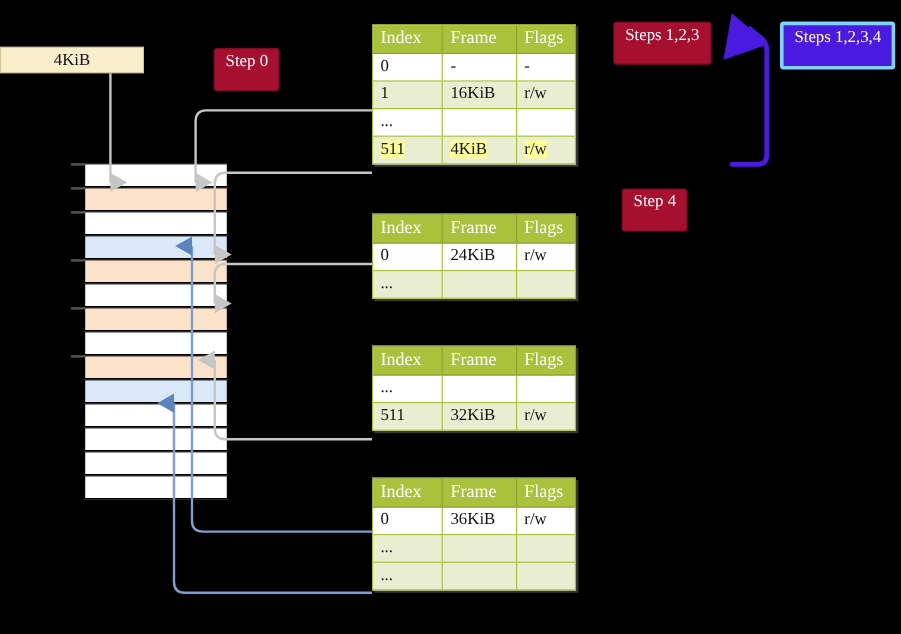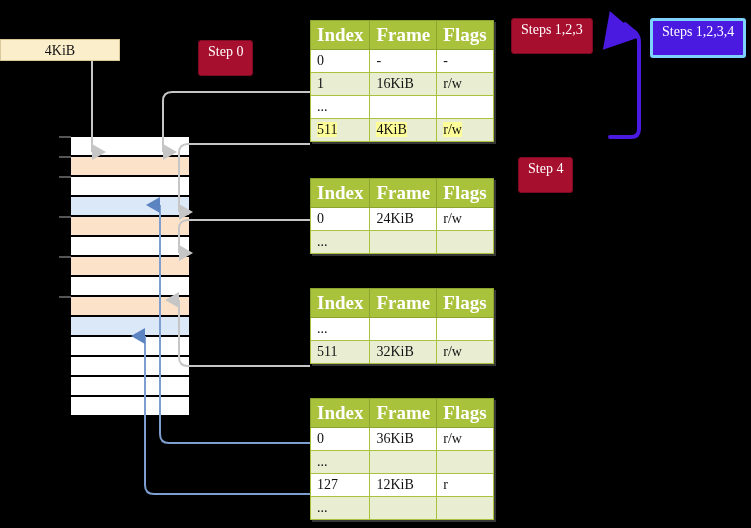--- a/index.html
+++ b/index.html
@@ -18,21 +18,21 @@
 
   
   .badge{
     color:#fff; font-size:14px; padding:3px 9px 16px 9px;
     border-radius:3px; white-space:nowrap; line-height:15px;
     box-shadow:0 1px 1px rgba(0,0,0,.6);
   }
   .badge.red{background:#a70f2e;border:1px solid #7c0a22;}
   .badge.blue{background:#4b1ae0;border:3px solid #7dd3fc;}
 
-  #step0{left:198px;top:40px;}
+  #step0{left:178px;top:40px;}
   #step4{left:518px;top:157px;}
   #steps123{left:511px;top:18px;}
   #steps1234{left:650px;top:18px;}
 
   
   #memcol{left:70px;top:136px;width:120px;height:280px;}
   .mrow{
     position:absolute;left:0;width:120px;height:20px;
     box-sizing:border-box;border:1px solid #000;background:#fff;
   }
@@ -40,23 +40,23 @@
   .mrow.bluefill{background:#dbe8f8;}
   .tick{position:absolute;left:-12px;width:12px;height:0;border-top:2px solid #555;}
 
   
   .ptable{
     position:absolute; width:170px; border-collapse:collapse;
     font-size:14px; color:#111; background:#fff;
     box-shadow:2px 2px 0 rgba(120,120,120,.45);
   }
   .ptable th{
-    background:#a9c23c; color:#fff; font-weight:bold;
+    background:#a9c23c; color:#fff; font-weight:normal;
     text-align:left; padding:3px 6px; border:1px solid #8ba430;
-    font-size:19px;
+    font-size:15px;
   }
   .ptable td{
     border:1px solid #a9c23c; padding:3px 6px; height:19px;
     box-sizing:border-box;
   }
   .ptable tr.alt td{background:#e9eed3;}
   .ptable td.hl span{background:#ffff99;}
   .col-i{width:58px;}
   .col-f{width:60px;}
   .col-g{width:40px;}
@@ -235,24 +235,19 @@
       <tr>
         <td class="col-i">0</td>
         <td class="col-f">36KiB</td>
         <td class="col-g">r/w</td>
       </tr>
       <tr class="alt">
         <td class="col-i">...</td>
         <td class="col-f"></td>
         <td class="col-g"></td>
       </tr>
-      <tr>
-        <td class="col-i">127</td>
-        <td class="col-f">12KiB</td>
-        <td class="col-g">r</td>
-      </tr>
       <tr class="alt">
         <td class="col-i">...</td>
         <td class="col-f"></td>
         <td class="col-g"></td>
       </tr>
     </tbody>
   </table>
 
 </body></html>

